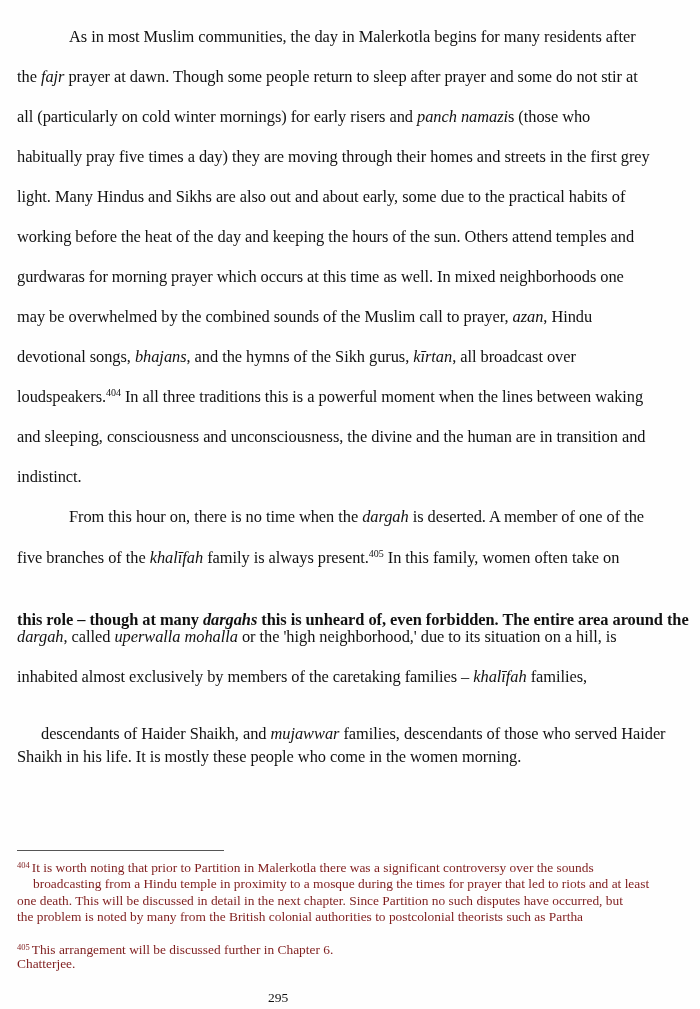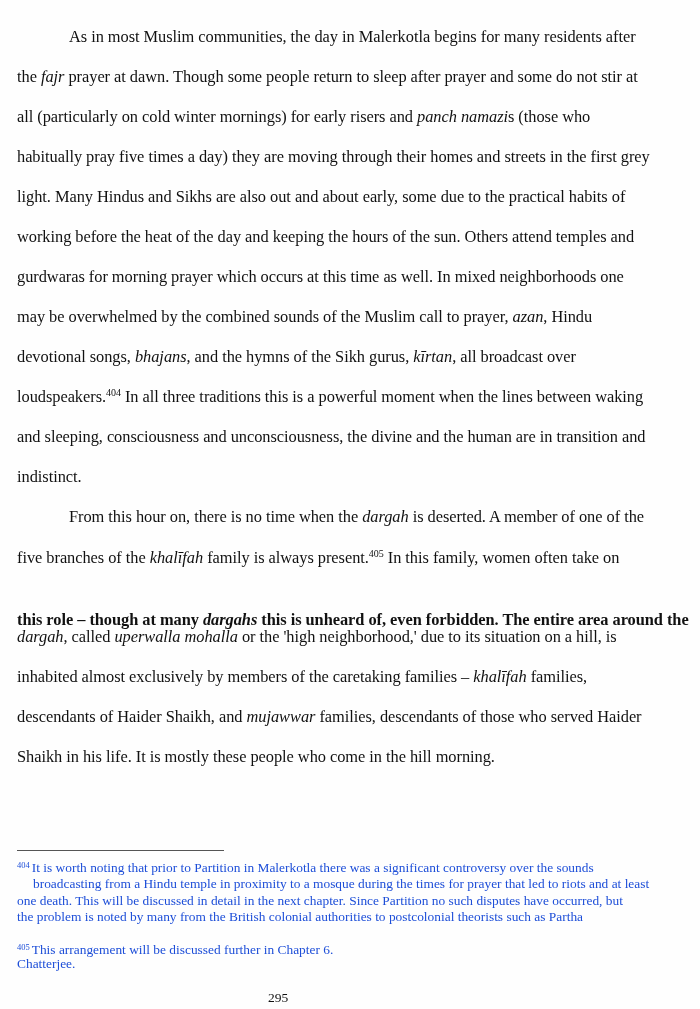--- a/index.html
+++ b/index.html
@@ -12,21 +12,21 @@
   .line {
     position: absolute; left: 0; white-space: nowrap;
     font-size: 16.4px; line-height: 20px; letter-spacing: -0.05px;
   }
   .line.indent { left: 52px; }
   sup { font-size: 10px; vertical-align: 6px; line-height: 0; }
   i { font-style: italic; }
   .fn-rule { position: absolute; left: 17px; top: 850px; width: 207px; height: 1px; background: #555; }
   .fn-line {
     position: absolute; left: 17px; white-space: nowrap;
-    font-size: 13.4px; line-height: 16px; color: #1d4ed8;
+    font-size: 13.4px; line-height: 16px; color: #7f1d1d;
   }
   .fn-num { font-size: 8.5px; vertical-align: 4px; line-height: 0; margin-right: 2px; }
   .page-num { position: absolute; top: 990px; left: 0; width: 556px; text-align: center; font-size: 13.5px; }
 </style>
 </head>
 <body>
 
 <div class="body-text" id="body-text">
     <div class="line indent" style="top: 27px;">As in most Muslim communities, the day in Malerkotla begins for many residents after</div>
     <div class="line" style="top: 67px;">the <i>fajr</i> prayer at dawn.  Though some people return to sleep after prayer and some do not stir at</div>
@@ -38,22 +38,22 @@
     <div class="line" style="top: 307px;">may be overwhelmed by the combined sounds of the Muslim call to prayer, <i>azan</i>, Hindu</div>
     <div class="line" style="top: 347px;">devotional songs, <i>bhajans</i>, and the hymns of the Sikh gurus, <i>kīrtan</i>, all broadcast over</div>
     <div class="line" style="top: 387px;">loudspeakers.<sup>404</sup>  In all three traditions this is a powerful moment when the lines between waking</div>
     <div class="line" style="top: 427px;">and sleeping, consciousness and unconsciousness, the divine and the human are in transition and</div>
     <div class="line" style="top: 467px;">indistinct.</div>
     <div class="line indent" style="top: 507px;">From this hour on, there is no time when the <i>dargah</i> is deserted.  A member of one of the</div>
     <div class="line" style="top: 548px;">five branches of the <i>khalīfah</i> family is always present.<sup>405</sup>  In this family, women often take on</div>
     <div class="line" style="top: 610px; font-weight: bold;">this role – though at many <i>dargahs</i> this is unheard of, even forbidden.  The entire area around the</div>
     <div class="line" style="top: 627px;"><i>dargah</i>, called <i>uperwalla mohalla</i> or the 'high neighborhood,' due to its situation on a hill, is</div>
     <div class="line" style="top: 667px;">inhabited almost exclusively by members of the caretaking families – <i>khalīfah</i> families,</div>
-    <div class="line" style="top: 707px;">descendants of Haider Shaikh, and <i>mujawwar</i> families, descendants of those who served Haider</div>
-    <div class="line" style="top: 747px;">Shaikh in his life.  It is mostly these people who come in the hill morning.</div>
+    <div class="line" style="top: 724px; margin-left: 24px;">descendants of Haider Shaikh, and <i>mujawwar</i> families, descendants of those who served Haider</div>
+    <div class="line" style="top: 747px;">Shaikh in his life.  It is mostly these people who come in the women morning.</div>
   </div>
 <div class="fn-rule"></div>
 <div id="footnotes">
     <div class="fn-line" style="top: 860px;"><span class="fn-num">404</span>It is worth noting that prior to Partition in Malerkotla there was a significant controversy over the sounds</div>
     <div class="fn-line" style="top: 876.4px; padding-left: 16px;">broadcasting from a Hindu temple in proximity to a mosque during the times for prayer that led to riots and at least</div>
     <div class="fn-line" style="top: 892.8px;">one death.  This will be discussed in detail in the next chapter.  Since Partition no such disputes have occurred, but</div>
     <div class="fn-line" style="top: 909.2px;">the problem is noted by many from the British colonial authorities to postcolonial theorists such as Partha</div>
     <div class="fn-line" style="top: 925.6px; margin-top: 30px;">Chatterjee.</div>
     <div class="fn-line" style="top: 942px;"><span class="fn-num">405</span>This arrangement will be discussed further in Chapter 6.</div>
   </div>

